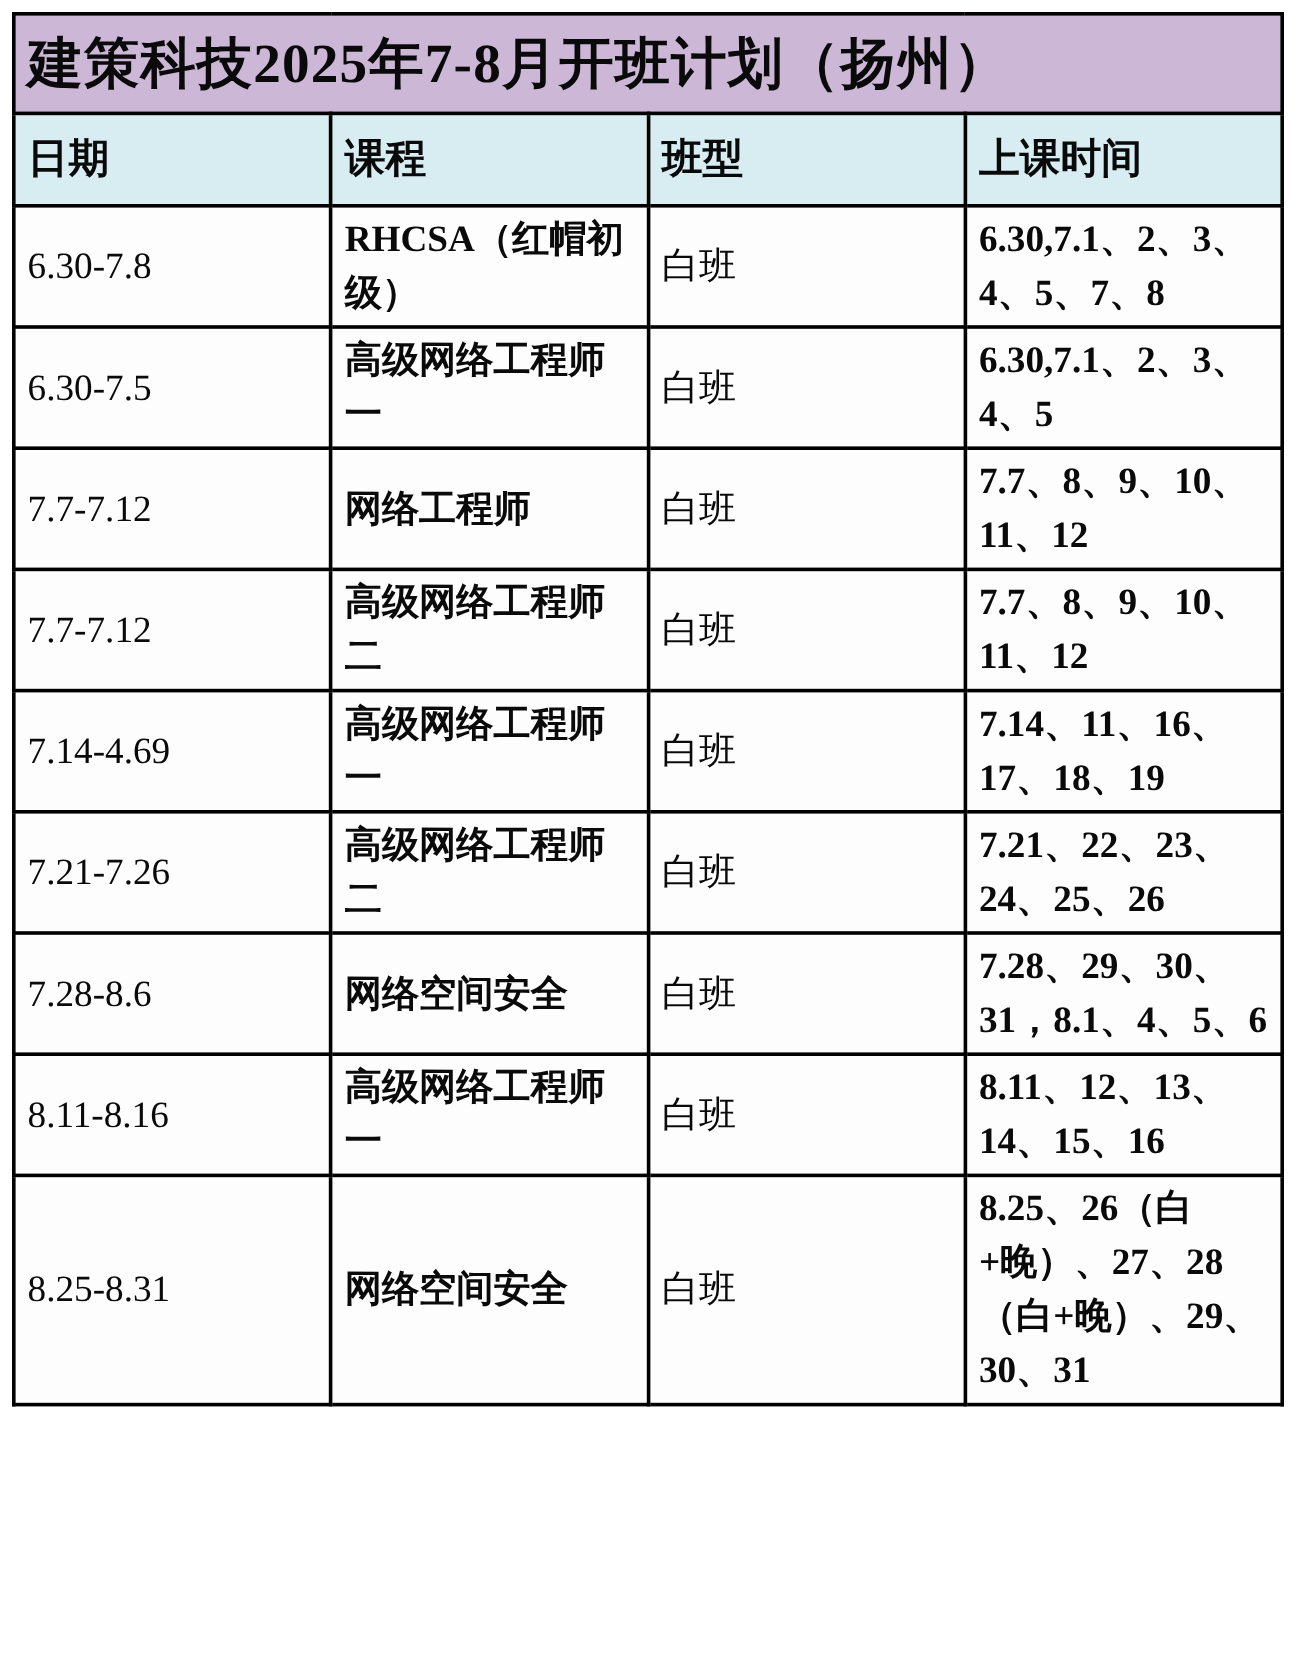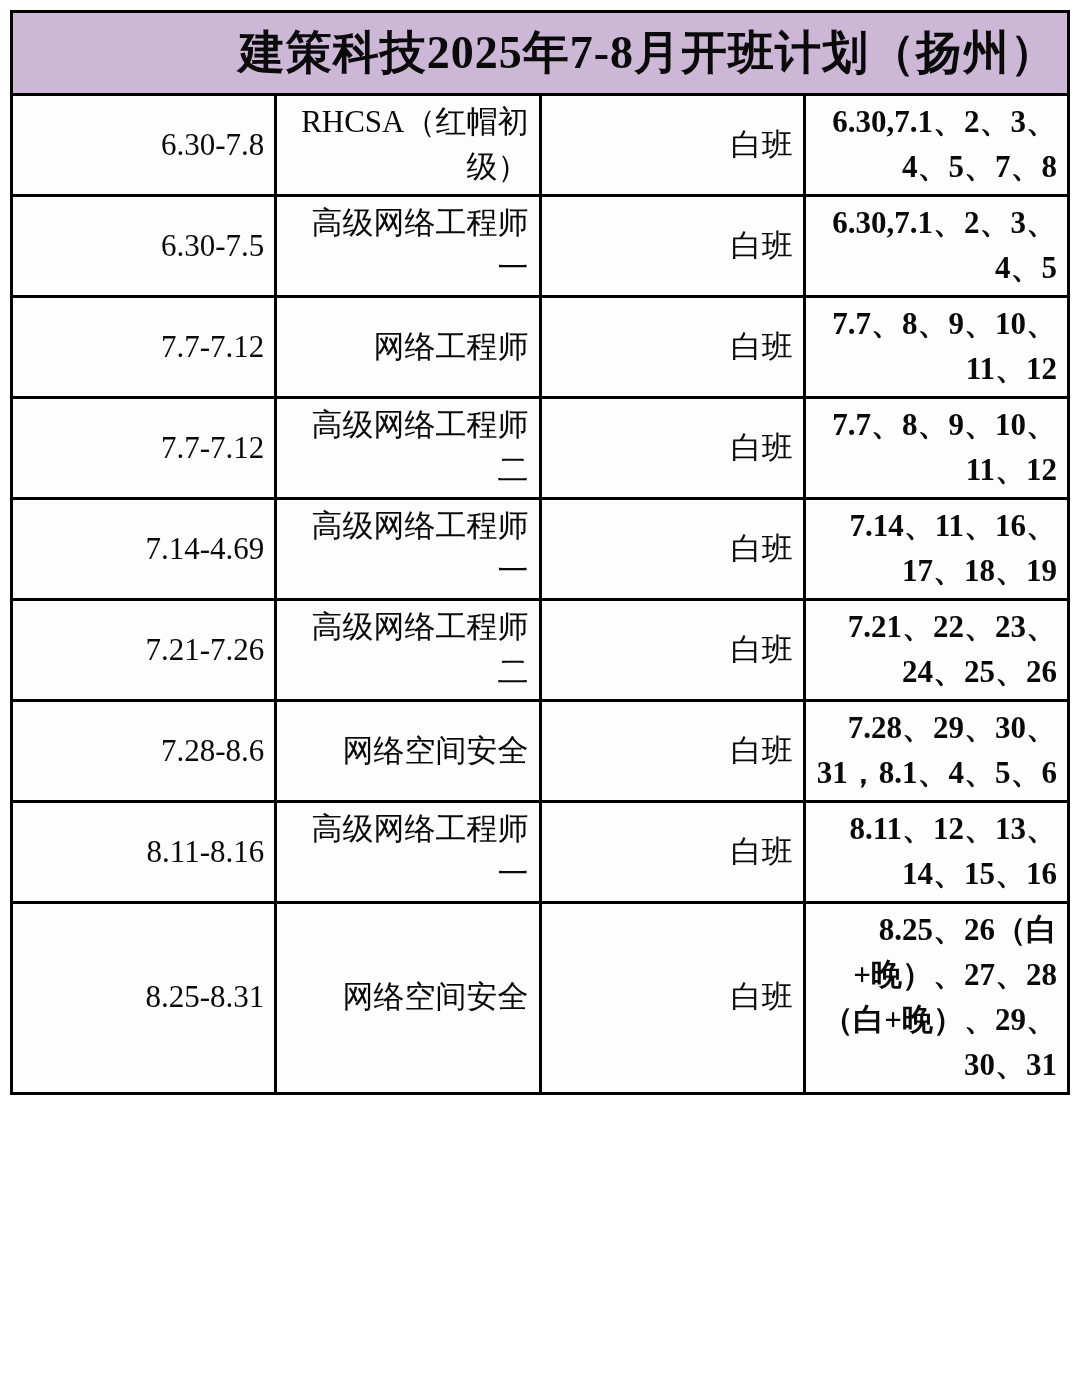--- a/index.html
+++ b/index.html
@@ -21,21 +21,21 @@
   }
   table.schedule{
     width:1060px;
     border-collapse:collapse;
     table-layout:fixed;
     background:var(--row-bg);
   }
   table.schedule th,
   table.schedule td{
     border:3px solid var(--border-color);
-    text-align:right;
+    text-align:left;
     vertical-align:middle;
     padding:4px 10px;
     line-height:1.45;
     overflow-wrap:anywhere;
   }
   th.title-cell{
     background:var(--title-bg);
     height:83px;
     font-size:46px;
     font-weight:bold;
@@ -49,33 +49,39 @@
     font-size:34px;
     font-weight:bold;
   }
   tbody td{
     height:101px;
     font-size:31px;
     font-weight:normal;
     background:var(--row-bg);
   }
   .col-date{width:167px;}
-  .col-course{width:327px;}
+  .col-course{width:327px;font-weight:bold;}
   .col-class_type{width:128px;}
   .col-time{width:438px;font-weight:bold;}
   td.col-time{padding:4px 14px;}
 </style>
 </head>
 <body>
 
 <div class="page">
   <table class="schedule">
     <thead>
       <tr>
         <th class="title-cell" colspan="4">建策科技2025年7-8月开班计划（扬州）</th>
+      </tr>
+      <tr class="header-row">
+        <th class="col-date">日期</th>
+        <th class="col-course">课程</th>
+        <th class="col-class_type">班型</th>
+        <th class="col-time">上课时间</th>
       </tr>
     </thead>
     <tbody>
         <tr>
           <td class="col-date">6.30-7.8</td>
           <td class="col-course">RHCSA（红帽初级）</td>
           <td class="col-class_type">白班</td>
           <td class="col-time">6.30,7.1、2、3、4、5、7、8</td>
         </tr>
         <tr>

